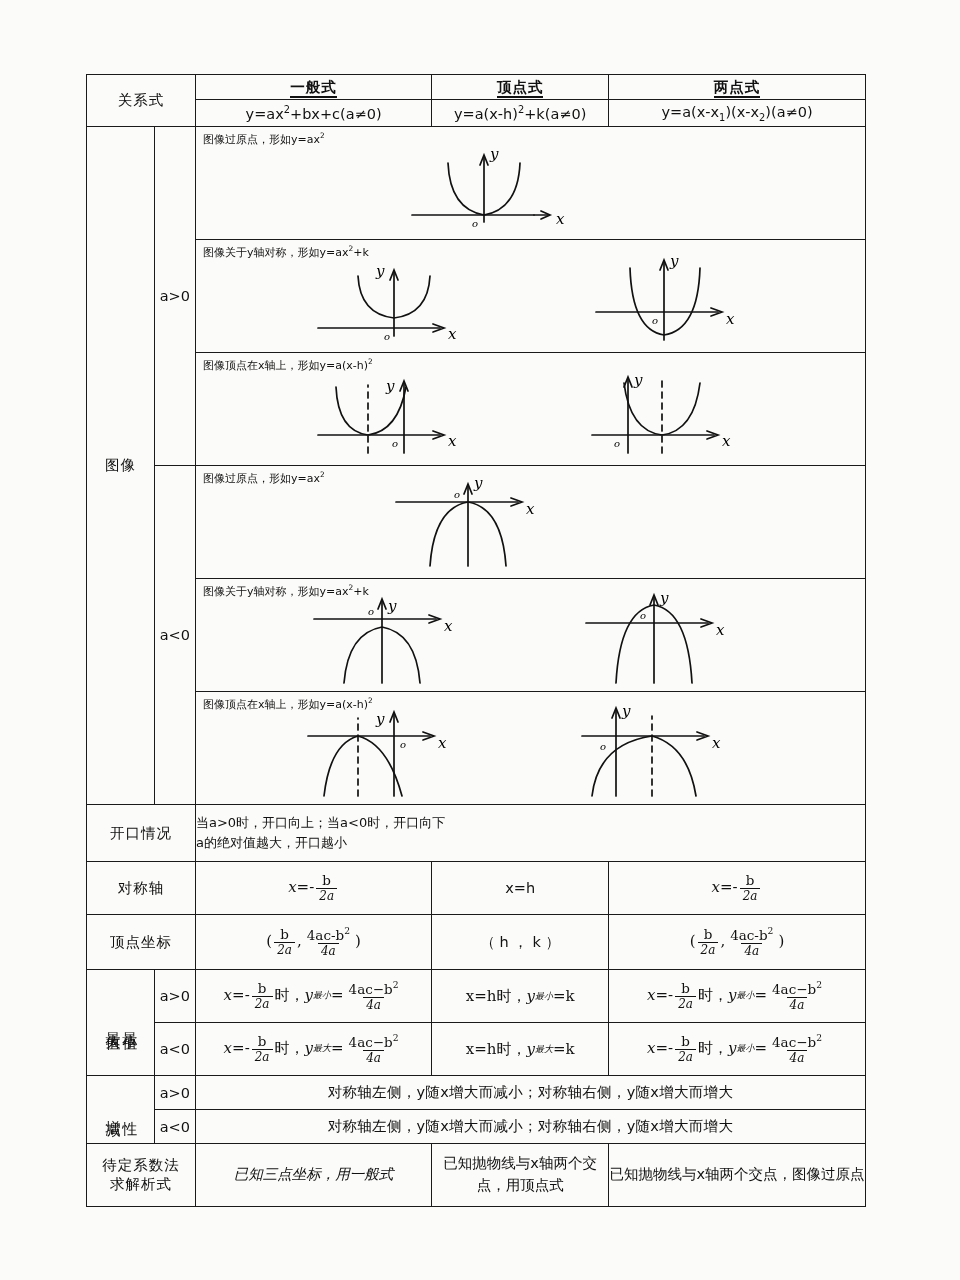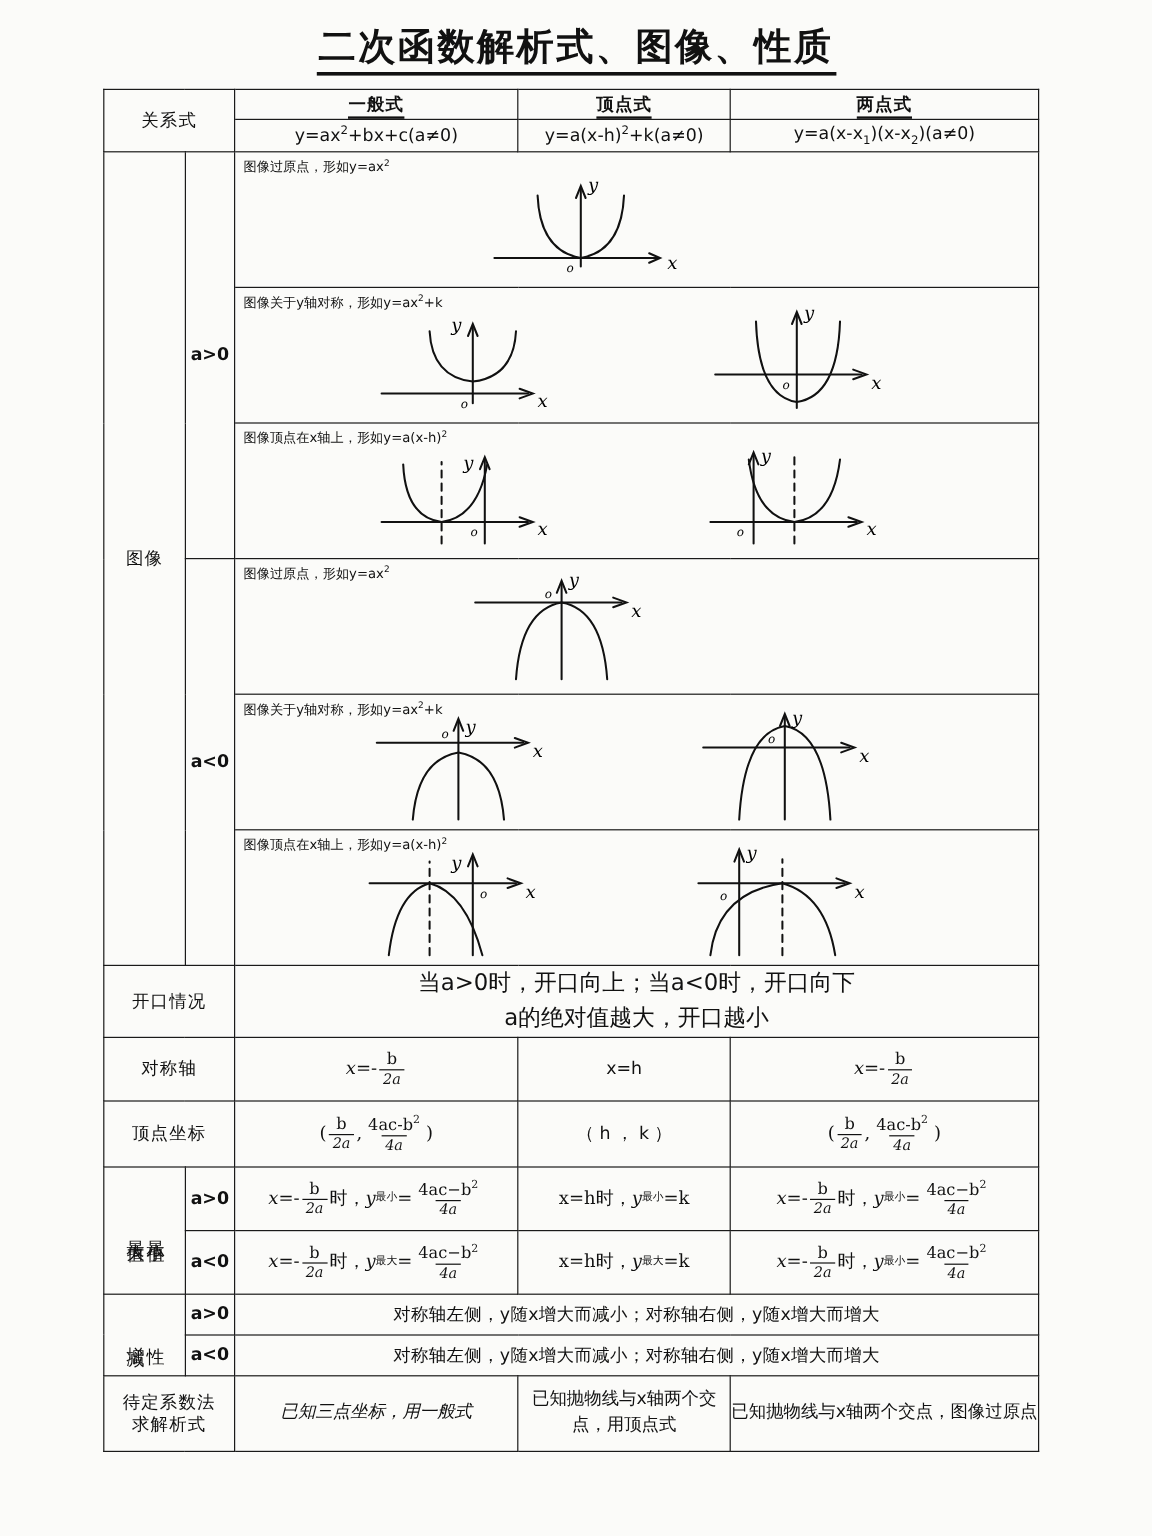--- a/index.html
+++ b/index.html
@@ -40,60 +40,57 @@
   .lblcol{width:66px;}
   .subcol{width:40px;}
   .c1{width:230px;}
   .c2{width:172px;}
   .c3{width:250px;}
 
   .hdr{font-size:16px;font-weight:bold;letter-spacing:1px;height:24px;}
   .hdr u{text-decoration:none;border-bottom:2px solid #111;padding-bottom:1px;}
   .frm{font-size:15px;height:26px;letter-spacing:0px;}
   .rowlabel{font-size:15.5px;letter-spacing:1px;}
-  .sublabel{font-size:14px;font-weight:bold;}
+  .sublabel{font-size:14px;}
 
   .graphcell{position:relative;height:112px;text-align:left;}
   .gtext{position:absolute;left:7px;top:4px;font-size:11px;white-space:nowrap;}
   .gsvg{position:absolute;left:0;top:0;}
 
   sup{font-size:.68em;vertical-align:super;}
   sub{font-size:.68em;vertical-align:sub;}
 
   
   .eq{display:inline-flex;align-items:center;justify-content:center;font-family:"DejaVu Serif","Liberation Serif",serif;font-size:15px;line-height:1.05;}
   .eq i{font-style:italic;}
   .fr{display:inline-flex;flex-direction:column;align-items:center;vertical-align:middle;margin:0 2px;}
   .fr .num{padding:0 3px 1px 3px;font-size:13.5px;}
   .fr .den{padding:1px 3px 0 3px;border-top:1.4px solid #111;font-size:12px;}
-  .tiny{font-size:9px;}
+  .tiny{font-size:9px;font-style:italic;}
 
   .vert{
     writing-mode:vertical-rl;
     text-orientation:upright;
     letter-spacing:2px;
     font-size:15px;
     line-height:1.05;
     display:inline-block;
   }
   .vpair{display:flex;flex-direction:row-reverse;justify-content:center;gap:1px;}
 
-  .multi{font-size:19px;line-height:1.55;text-align:center;}
+  .multi{font-size:13px;line-height:1.55;text-align:left;}
   .lefttxt{text-align:left;font-size:14.5px;line-height:1.5;padding:5px 6px;}
   .prop{font-size:14.5px;letter-spacing:.3px;}
   .minmaxcell{font-size:14px;height:52px;}
 </style>
 </head>
 <body>
 
 <div class="page">
 
-  <div class="title">
-    <span>二次函数解析式、图像、性质</span>
-  </div>
 
   <table class="main">
     <colgroup>
       <col class="lblcol">
         <col class="subcol">
         <col class="c1">
         <col class="c2">
         <col class="c3">
     </colgroup>
 

